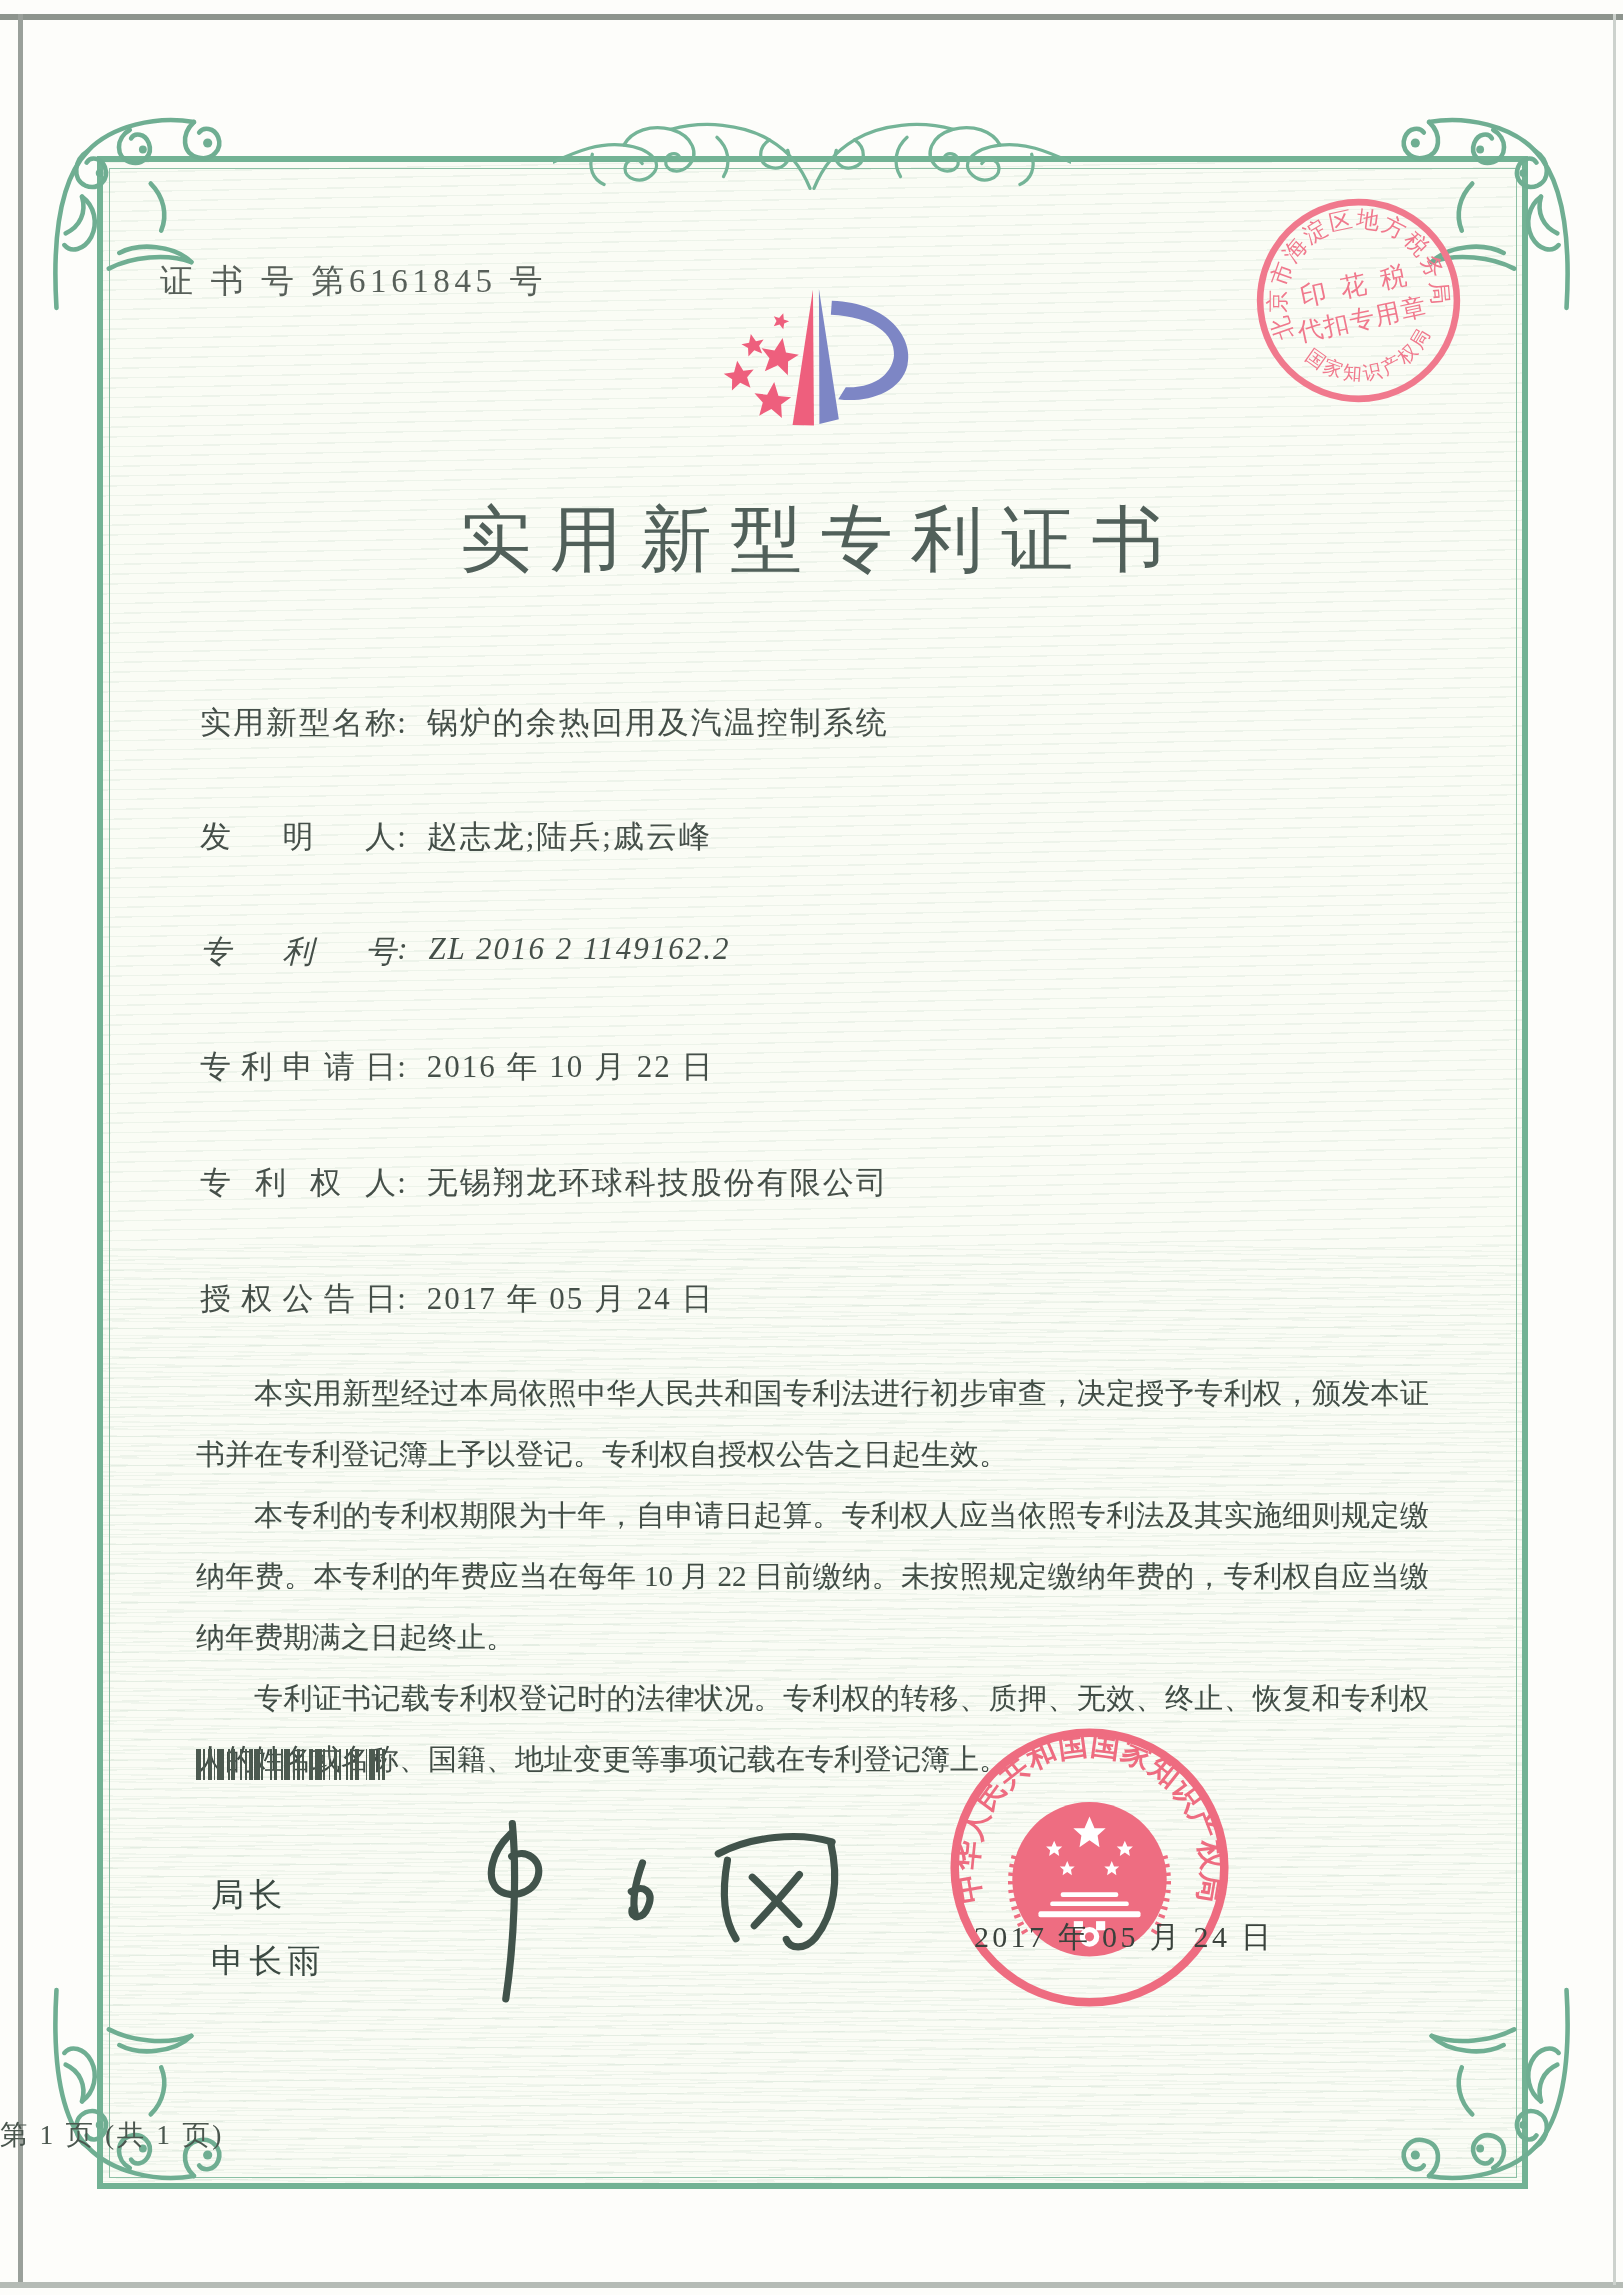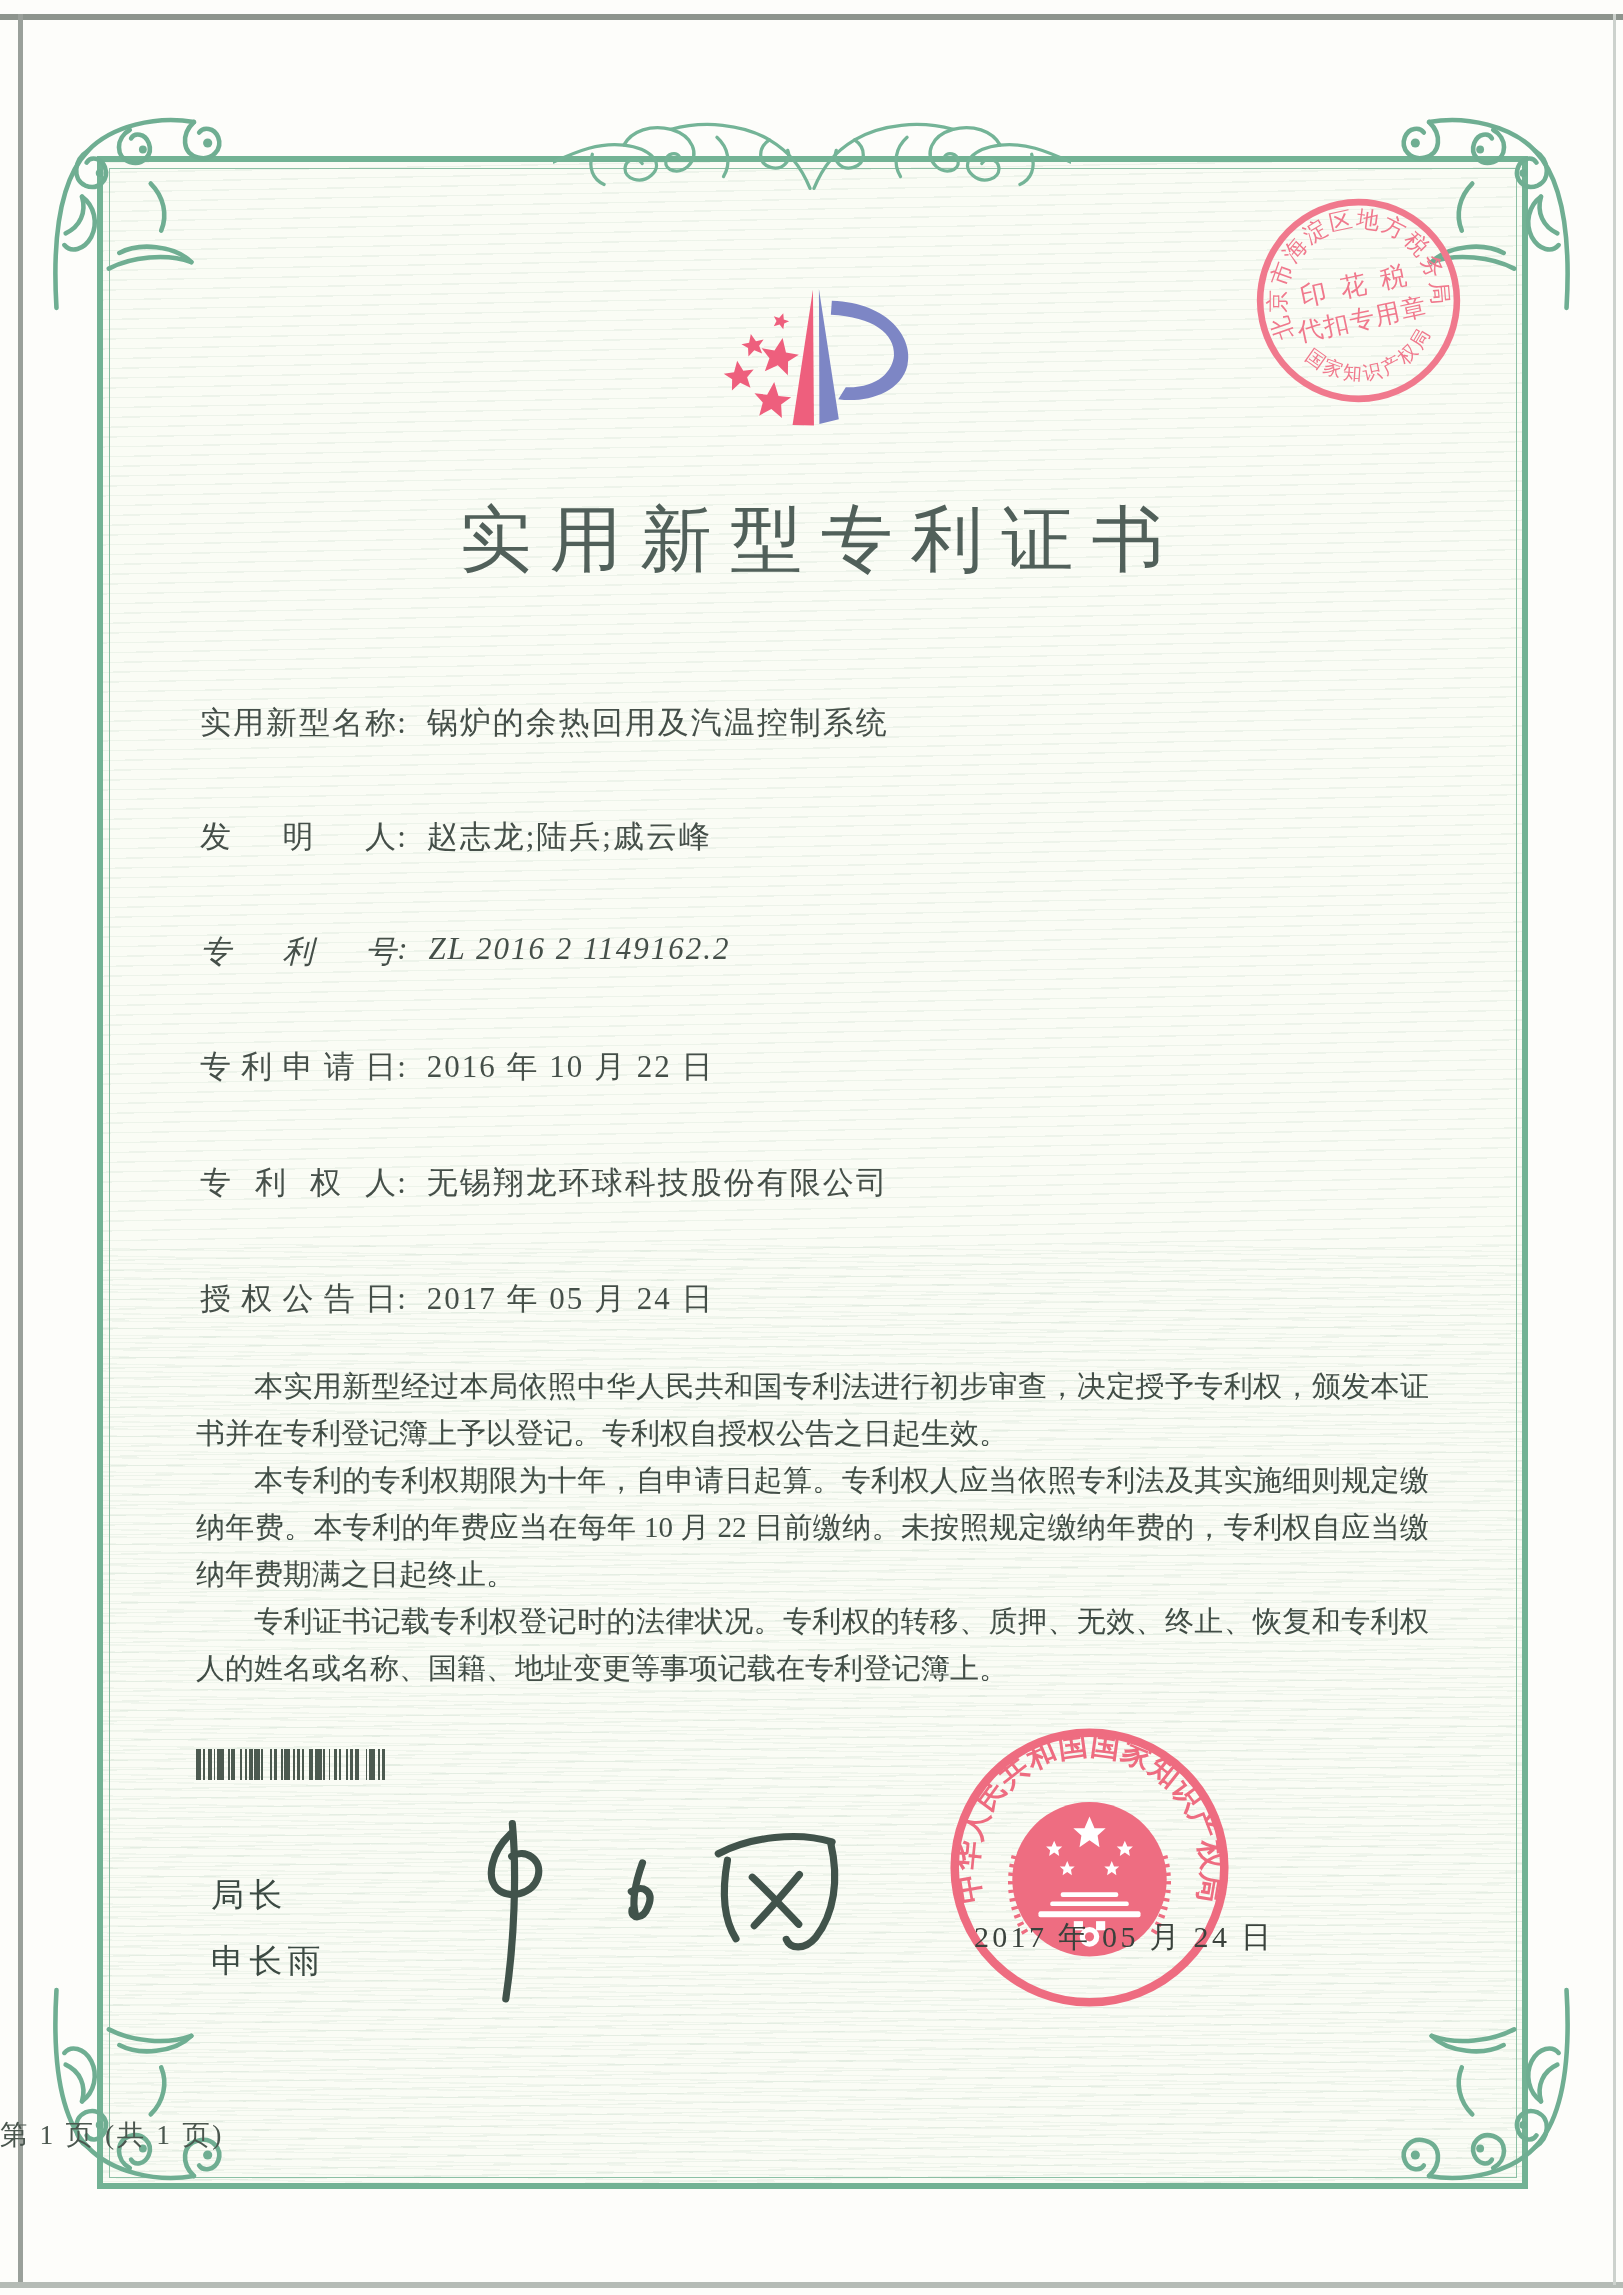--- a/index.html
+++ b/index.html
@@ -25,21 +25,21 @@
 
   .cert-no{position:absolute;left:160px;top:259px;font-size:33px;letter-spacing:4.6px;color:#575f59;}
   .title{position:absolute;left:0;top:492px;width:1623px;text-align:center;
          font-size:72px;letter-spacing:18.3px;text-indent:18.3px;color:#51605a;font-weight:500;}
 
   .field{position:absolute;left:200px;font-size:31px;color:#454f49;white-space:nowrap;}
   .flabel{display:inline-block;width:196px;text-align:justify;text-align-last:justify;vertical-align:top;}
   .fcolon{display:inline-block;margin-left:1.3px;}
   .fvalue{display:inline-block;margin-left:13px;letter-spacing:2px;}
 
-  .body-text{position:absolute;left:196px;top:1363px;width:1233px;font-size:29px;line-height:47px;
+  .body-text{position:absolute;left:196px;top:1363px;width:1233px;font-size:29px;line-height:61px;
              color:#414d46;text-align:justify;}
   .body-text p{margin:0;text-indent:2em;}
 
   .barcode{position:absolute;left:196px;top:1749px;width:240px;height:31px;display:flex;align-items:stretch;}
 
   .signer-title{position:absolute;left:211px;top:1873px;font-size:33px;letter-spacing:5.2px;color:#3c4a43;}
   .signer-name{position:absolute;left:211px;top:1939px;font-size:33px;letter-spacing:5.2px;color:#3c4a43;}
 
   .signature{position:absolute;left:445px;top:1813px;}
 
@@ -154,20 +154,21 @@
     <g fill="none" stroke="#74b497" stroke-width="5" stroke-linecap="round">
       <path d="M0,78 C40,60 70,48 108,52 C150,57 170,80 150,98 C134,112 108,104 110,86 C112,72 130,70 136,80"></path>
       <path d="M108,52 C120,30 150,20 180,28 C214,38 224,66 206,84 C192,97 170,92 172,76 C174,64 188,62 193,70"></path>
       <path d="M180,28 C230,14 290,20 330,44 C360,62 378,84 392,118"></path>
       <path d="M330,44 C312,56 312,80 332,86 C350,91 364,76 358,60"></path>
       <path d="M60,66 C54,86 60,104 78,112"></path>
       <path d="M250,40 C268,56 272,80 260,100"></path>
     </g>
   </svg>
 
+  <div class="cert-no z3">证 书 号 第6161845 号</div>
 
   <svg class="logo z3" width="249" height="174" viewBox="0 0 500 350">
     <defs>
       <path id="star" d="M0,-10 L2.94,-3.09 L9.51,-3.09 L4.76,1.18 L5.88,8.09 L0,4 L-5.88,8.09 L-4.76,1.18 L-9.51,-3.09 L-2.94,-3.09 Z"></path>
     </defs>
     <g fill="#ee5f7d">
       <use href="#star" transform="translate(200,103) scale(1.7) rotate(18)"></use>
       <use href="#star" transform="translate(145,152) scale(2.4) rotate(-12)"></use>
       <use href="#star" transform="translate(197,176) scale(4.0) rotate(10)"></use>
       <use href="#star" transform="translate(117,214) scale(3.2) rotate(-8)"></use>

